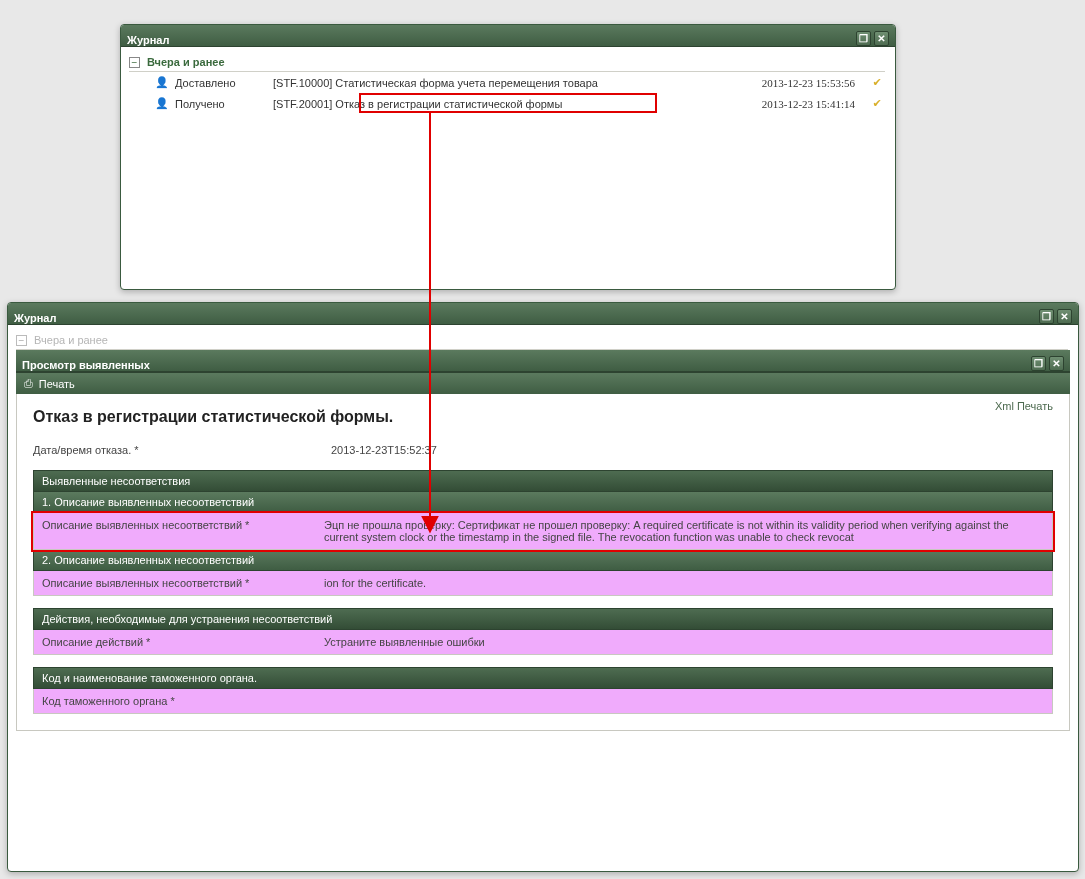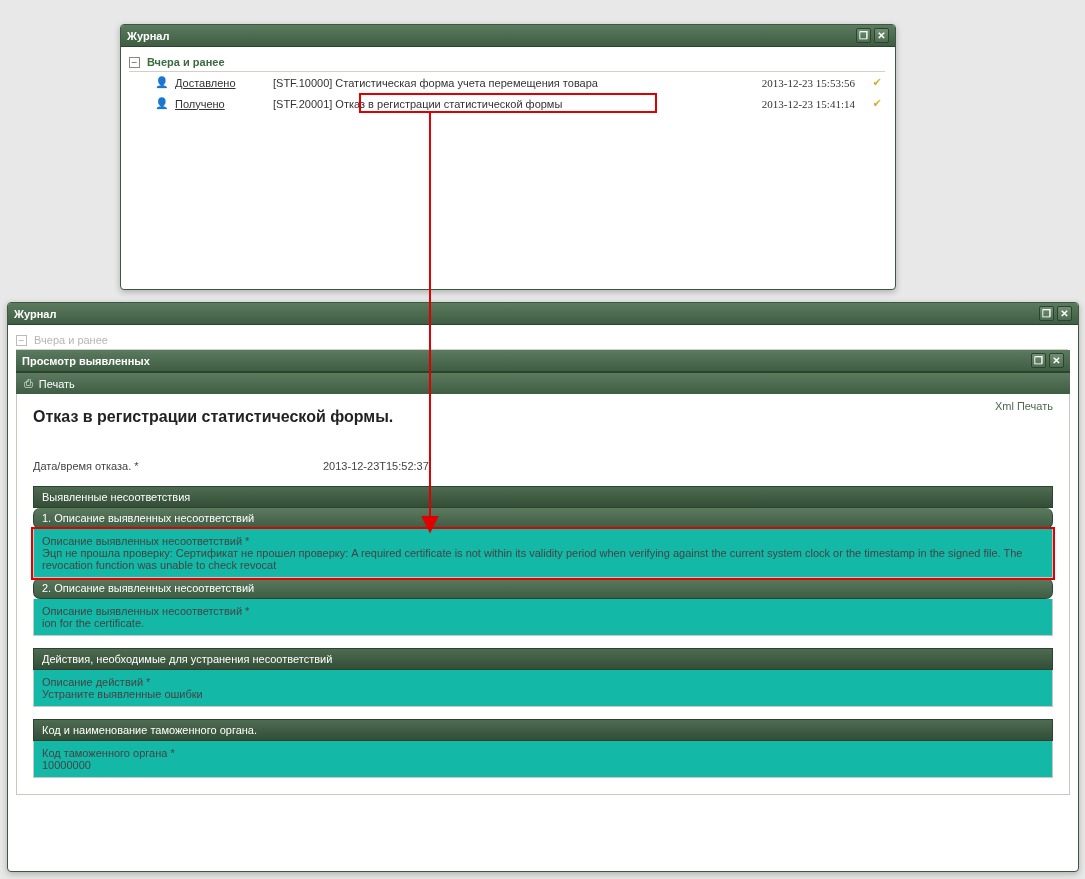--- a/index.html
+++ b/index.html
@@ -21,21 +21,21 @@
     box-shadow: 0 2px 6px rgba(0,0,0,.25);
     overflow: hidden;
   }
   .titlebar {
     height: 22px;
     background: linear-gradient(#5b7a5e, #3f5d43);
     color: #fff;
     font-weight: bold;
     padding: 0 6px;
     display: flex;
-    align-items: center;
+    align-items: flex-end;
     border-bottom: 1px solid #2d4330;
   }
   .titlebar .spacer { flex: 1; }
   .ti-btn {
     width: 15px; height: 15px;
     margin-left: 3px;
     background: linear-gradient(#6f8f72,#4e6c51);
     border: 1px solid #2d4330;
     border-radius: 2px;
     display: inline-flex;
@@ -47,21 +47,21 @@
   
   .journal-body { padding: 6px 10px 10px 8px; }
   .group-row {
     padding: 3px 0;
     border-bottom: 1px solid #d0d0c8;
     color: #3a6a3d;
   }
   .group-row .toggle { display:inline-block; width:11px; height:11px; border:1px solid #888; text-align:center; line-height:9px; font-size:10px; margin-right:4px; background:#fff; cursor:pointer; }
   .jrow { display:flex; align-items:center; padding:4px 0 4px 26px; gap:8px; }
   .jrow .user-ico { width:12px; color:#6a8aa8; }
-  .jrow .status { width:90px;text-decoration:underline; }
+  .jrow .status { width:90px; }
   .jrow .subj { flex:1; }
   .jrow .dt { width:130px; text-align:right; padding-right:6px;font-family:Liberation Serif, serif; }
   .jrow .chk { width:16px; color:#d9b02c; text-align:center; }
 
   
   .hl-box {
     position:absolute; border:2px solid #e00000;
     pointer-events:none;
   }
 
@@ -72,43 +72,41 @@
   .inner { margin:0 8px 8px 8px; }
 
   
   .toolbar2 {
     height:22px;
     background: linear-gradient(#5b7a5e,#3f5d43);
     color:#fff; display:flex; align-items:center; padding:0 8px; gap:6px;
     border-top:1px solid #2d4330;
   }
   .doc-pad { padding: 10px 16px 16px 16px; position:relative; }
-  .doc-title { font-size:16px; font-weight:bold; color:#222; margin:4px 0 34px 0; }
+  .doc-title { font-size:16px; font-weight:bold; color:#222; margin:4px 0 18px 0; }
   .xml-link { position:absolute; right:16px; top:6px; color:#4d6a4f; font-size:11px; cursor:pointer; }
 
-  .kv { display:flex; margin:6px 0 14px 0; }
+  .kv { display:flex; margin:6px 0 14px 0;gap:8px; }
   .kv .k { width:290px; color:#444; }
   .kv .v { flex:1; color:#444; }
 
   .section-bar {
     background: linear-gradient(#4e6c51,#334d36);
     color:#fff; padding:4px 8px; font-size:11px; margin-top:12px;
     border:1px solid #2d4330;
   }
   .sub-bar {
     background: linear-gradient(#5b7a5e,#3f5d43);
     color:#fff; padding:4px 8px; font-size:11px;
     border-left:1px solid #2d4330; border-right:1px solid #2d4330;
     border-bottom:1px solid #2d4330;
-    border-radius:7px;
   }
   .cell-row {
     display:flex; border:1px solid #c8c8c0; border-top:none; padding:6px 8px;
-    background:#14b8a6;
-    flex-direction:column;
+    background:#f0abfc;
   }
   .cell-row .k { width:282px; color:#444; }
   .cell-row .v { flex:1; color:#444; }
 
   .hl-red { outline:2px solid #e00000; outline-offset:0; }
 
   
   svg.arrow { position:absolute; left:0; top:0; pointer-events:none; }
 </style>
 </head>
@@ -195,21 +193,20 @@
 
         <div class="section-bar">Действия, необходимые для устранения несоответствий</div>
         <div class="cell-row">
           <div class="k">Описание действий *</div>
           <div class="v">Устраните выявленные ошибки</div>
         </div>
 
         <div class="section-bar">Код и наименование таможенного органа.</div>
         <div class="cell-row">
           <div class="k">Код таможенного органа *</div>
-          <div class="v">10000000</div>
         </div>
       </div>
     </div>
   </div>
 
   <svg class="arrow" width="1085" height="879">
     <defs>
       <marker id="ah" viewBox="0 0 10 10" refX="8" refY="5" markerWidth="9" markerHeight="9" orient="auto">
         <path d="M0,0 L10,5 L0,10 z" fill="#e00000"></path>
       </marker>

